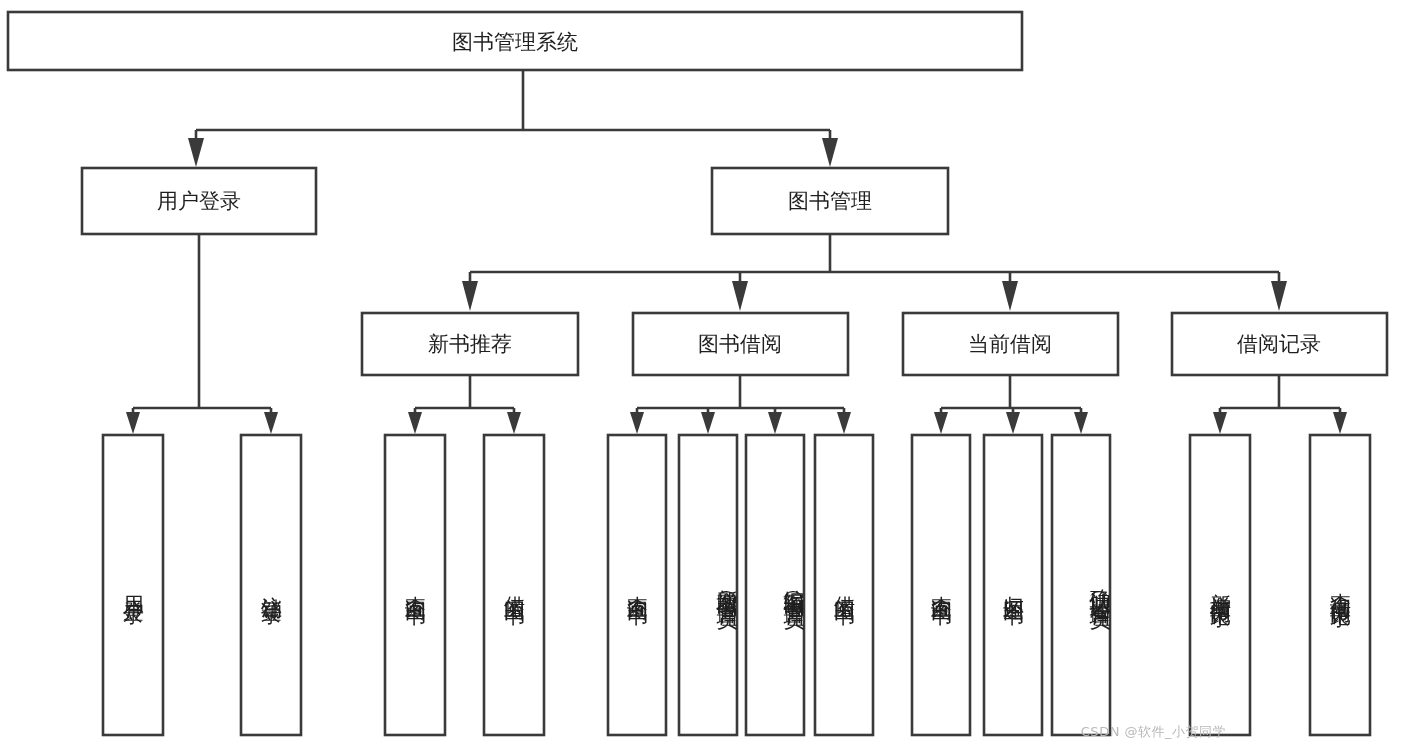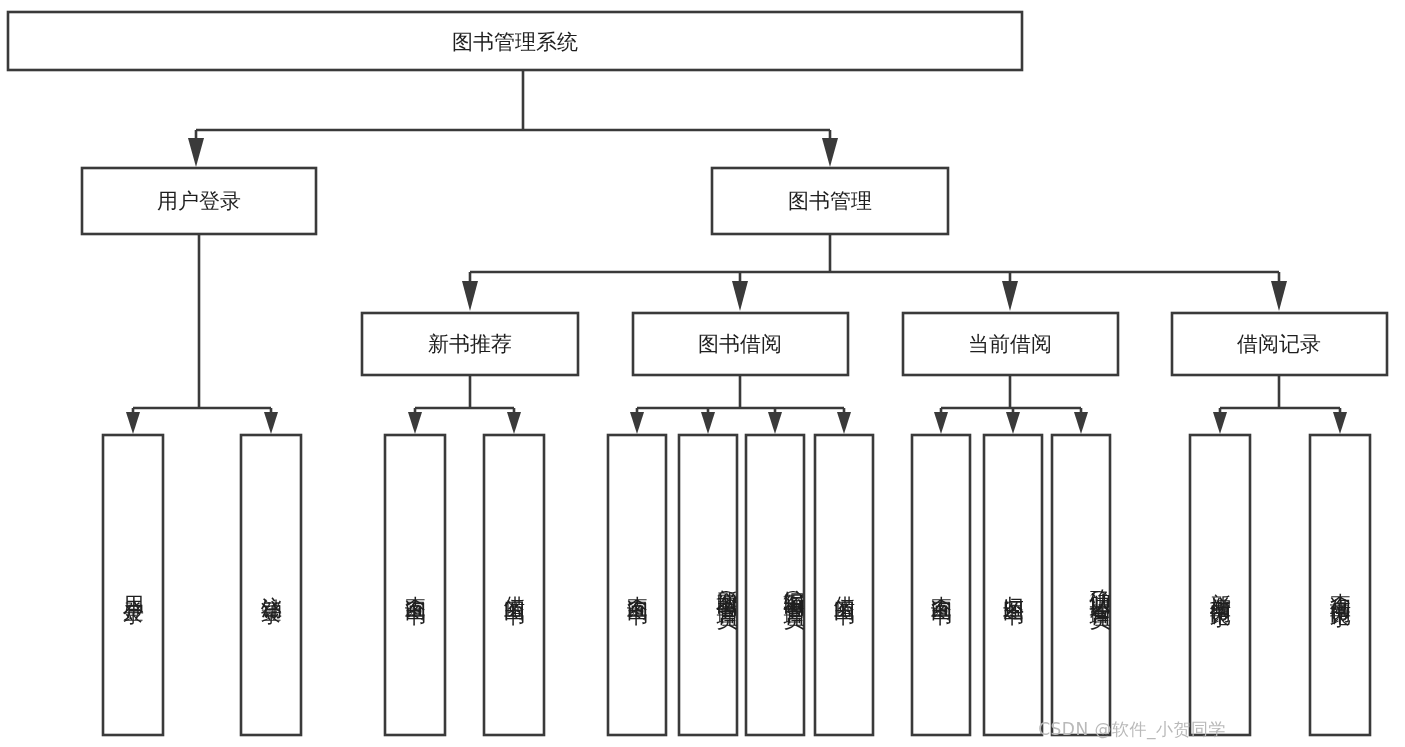--- a/index.html
+++ b/index.html
@@ -60,21 +60,21 @@
     align-items: center;
     justify-content: center;
     white-space: nowrap;
     pointer-events: none;
   }
   .watermark {
     position: absolute;
     right: 8px;
     bottom: 6px;
     font-family: "DejaVu Sans", "Liberation Sans", sans-serif;
-    font-size: 17px;
+    font-size: 13px;
     color: #b9b9b9;
     letter-spacing: 0.5px;
     white-space: nowrap;
   }
 </style>
 </head>
 <body>
 
 <div id="diagram-root">
 

